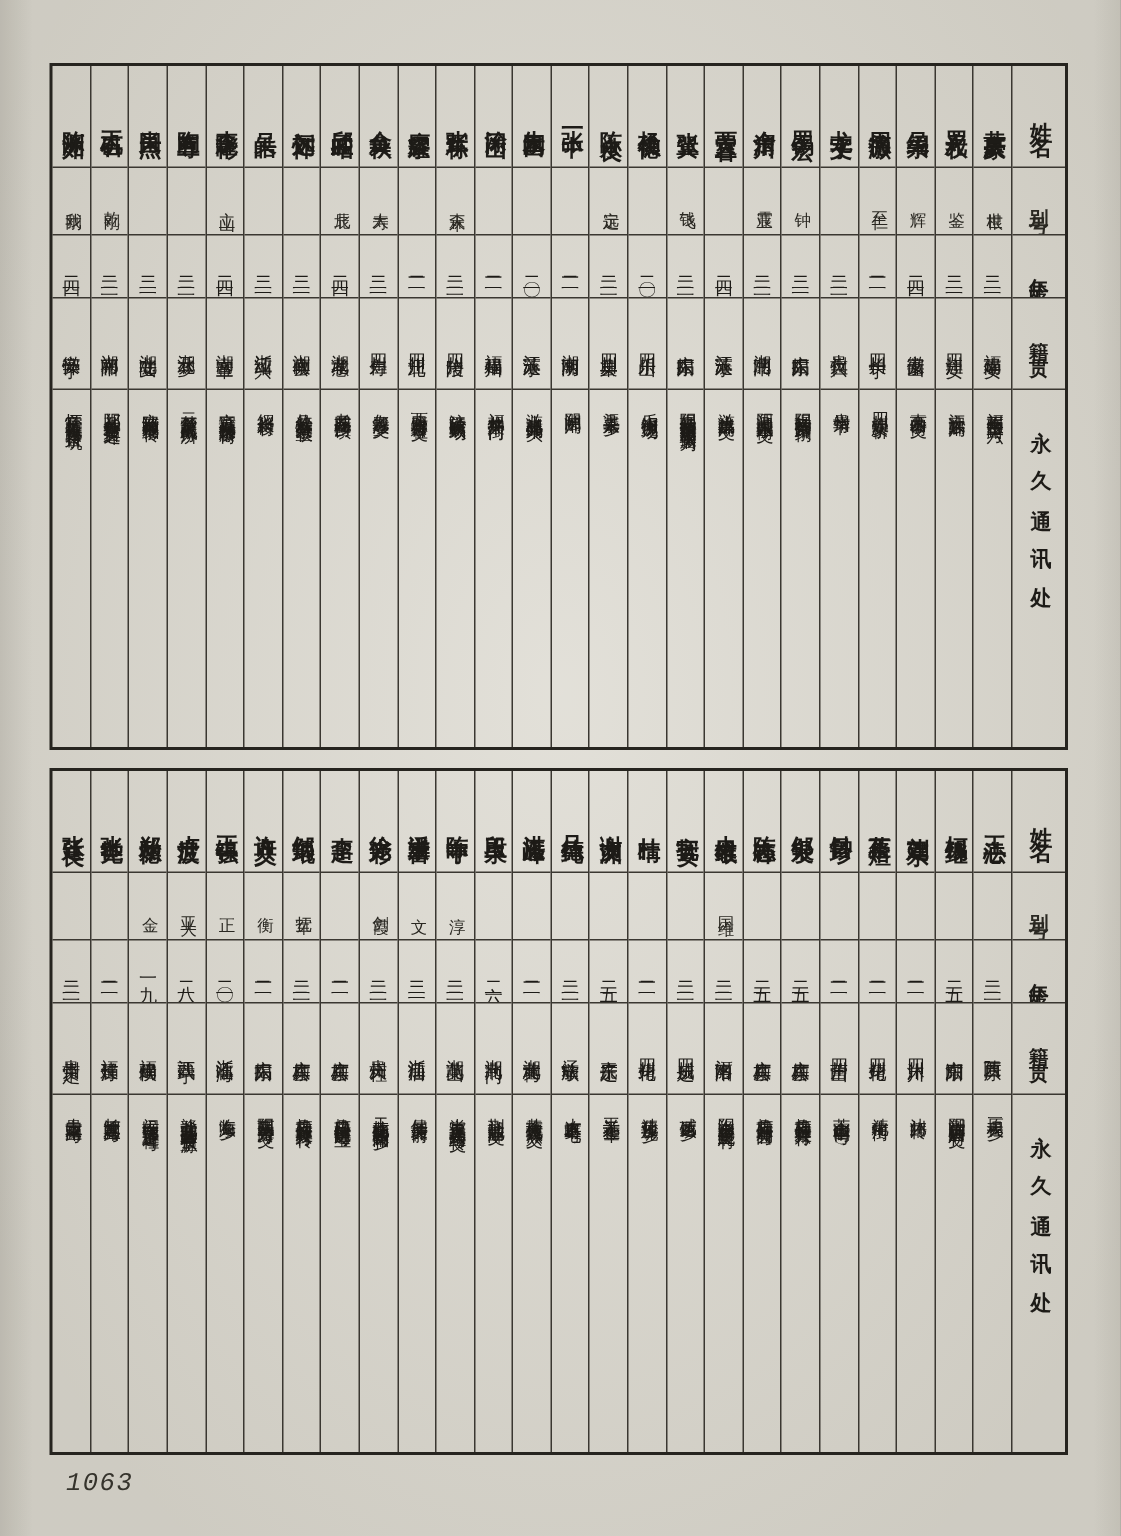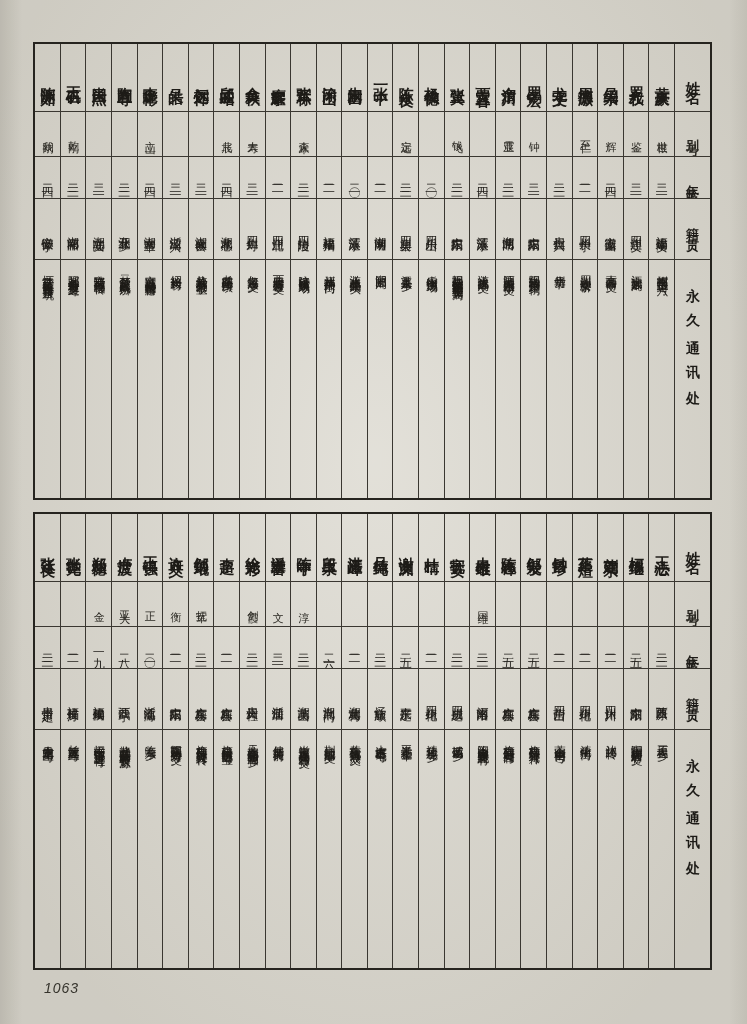--- a/index.html
+++ b/index.html
@@ -38,22 +38,22 @@
   .c-age{height:42px;font-size:12px;letter-spacing:3px;}
   .c-native{height:61px;font-size:12px;letter-spacing:1px;}
   .c-addr{flex:1 1 auto;font-size:11.5px;letter-spacing:1px;justify-content:flex-start;padding-top:6px;border-bottom:none;}
   .header .c-name{font-size:15px;letter-spacing:9px;}
   .header .c-alias{font-size:13px;font-weight:700;letter-spacing:5px;}
   .header .c-age{font-size:13px;font-weight:700;letter-spacing:3px;}
   .header .c-native{font-size:13px;font-weight:700;letter-spacing:11px;}
   .header .c-addr{font-size:14px;font-weight:700;letter-spacing:26px;padding-top:16px;}
   .pagenum{
     position:absolute;left:44px;top:980px;
-    font-family:Liberation Sans, sans-serif;
-    font-style:italic;font-size:14px;color:#35332c;letter-spacing:1px;
+    font-family:Liberation Mono, monospace;
+    font-style:italic;font-size:17px;color:#35332c;letter-spacing:1px;
   }
 </style>
 </head>
 <body>
 
 <div class="sheet">
   <section class="dtable" id="table-top">
   <div class="col header">
     <div class="cell c-name vt">姓名</div>
     <div class="cell c-alias vt">别号</div>

